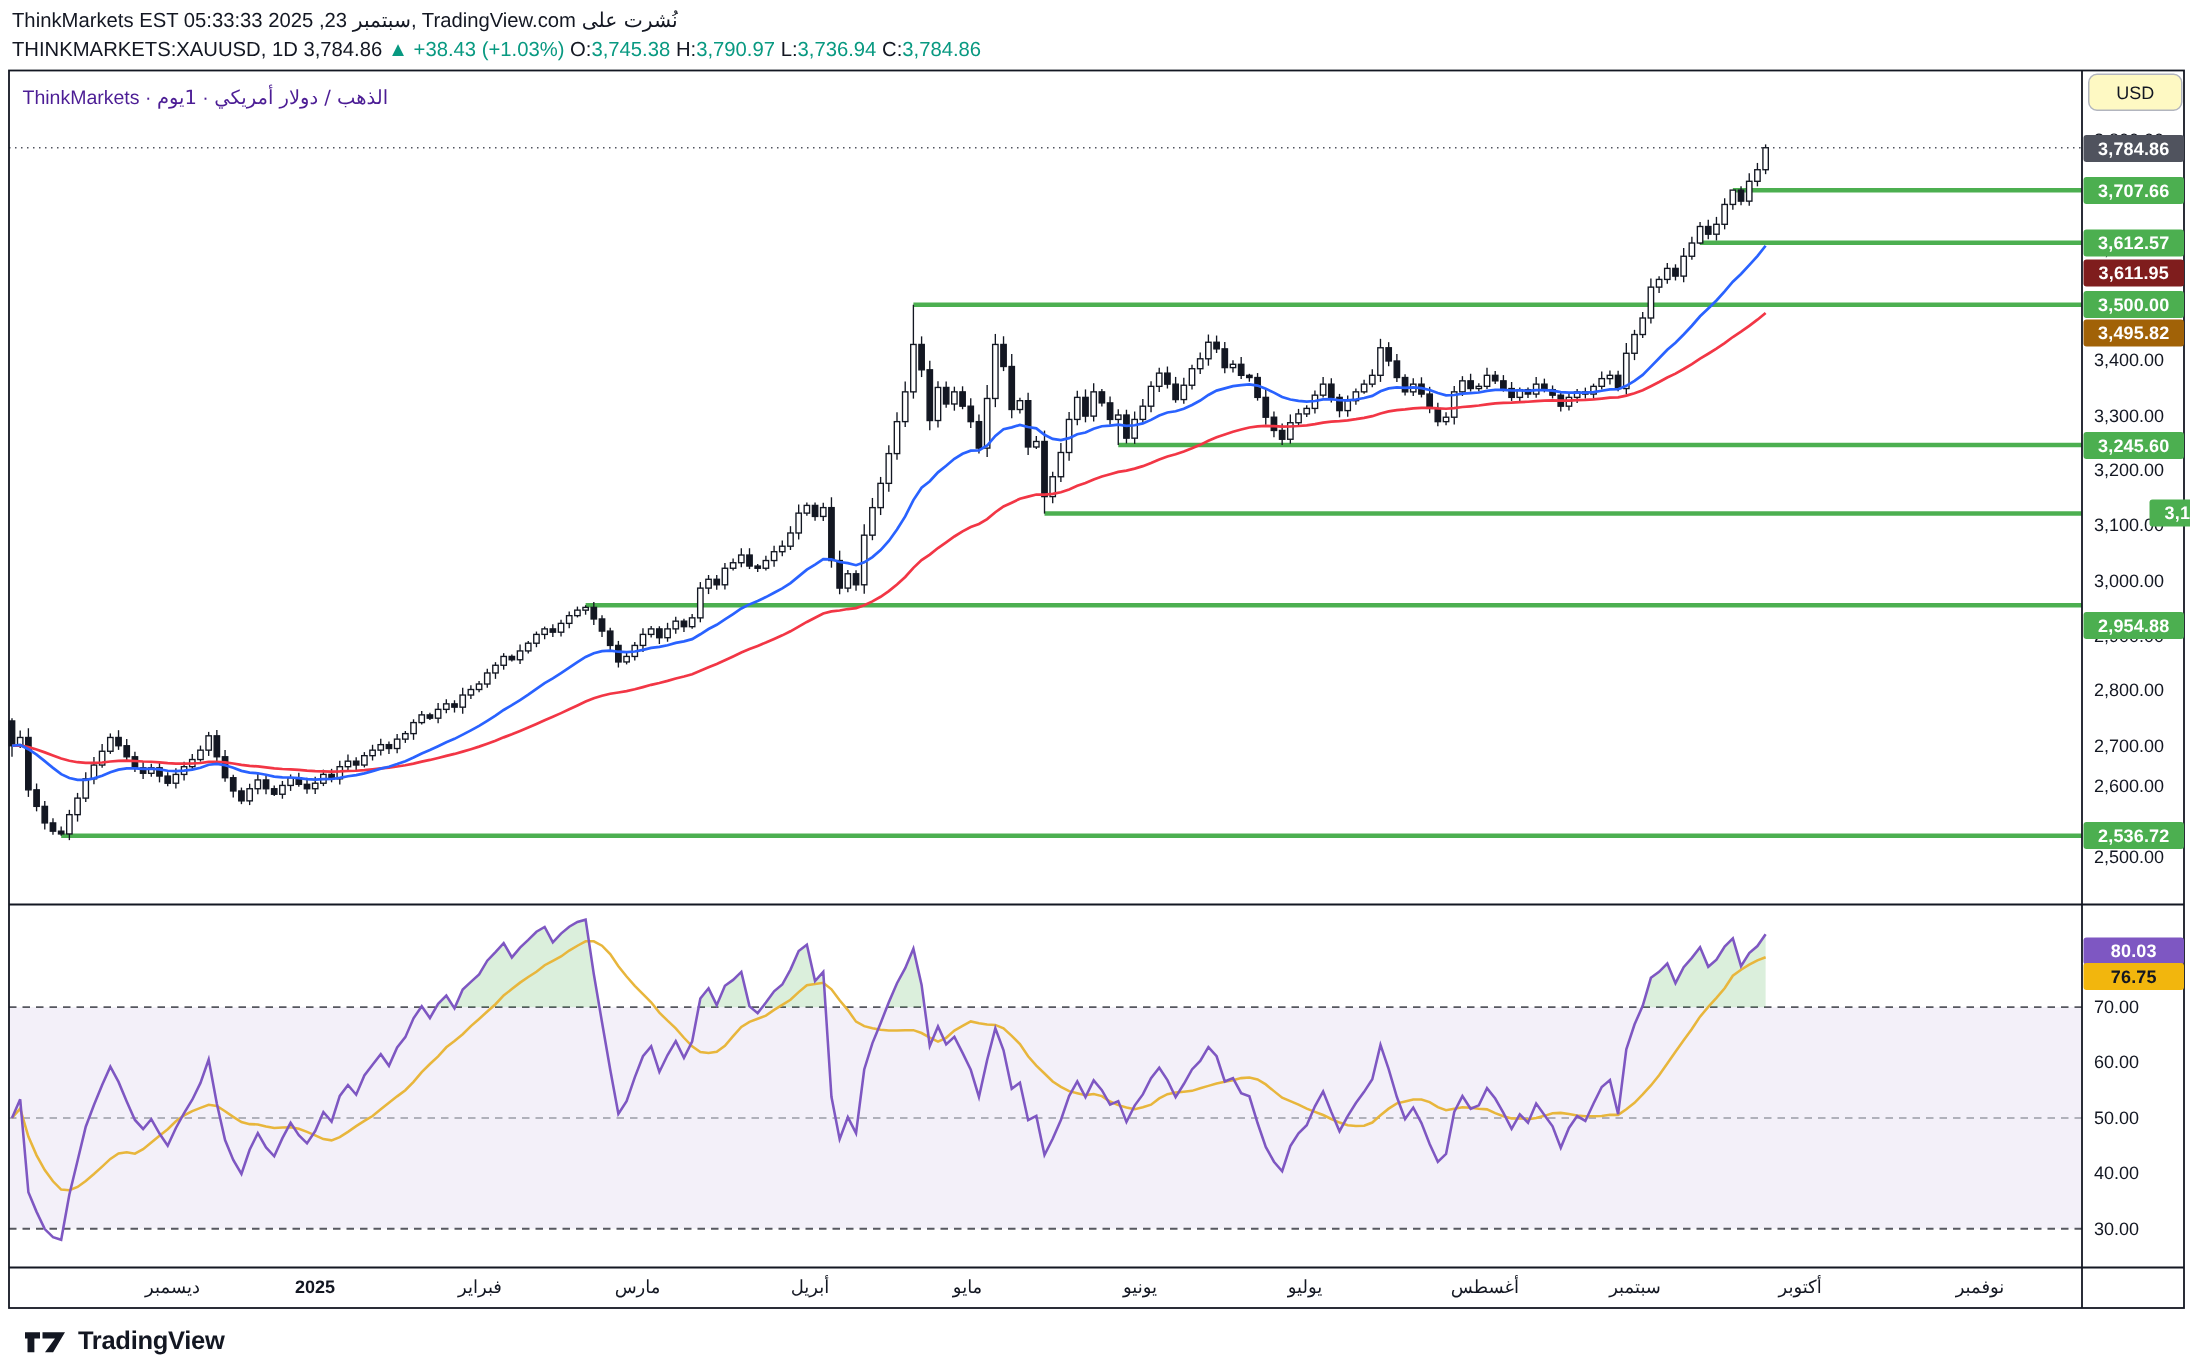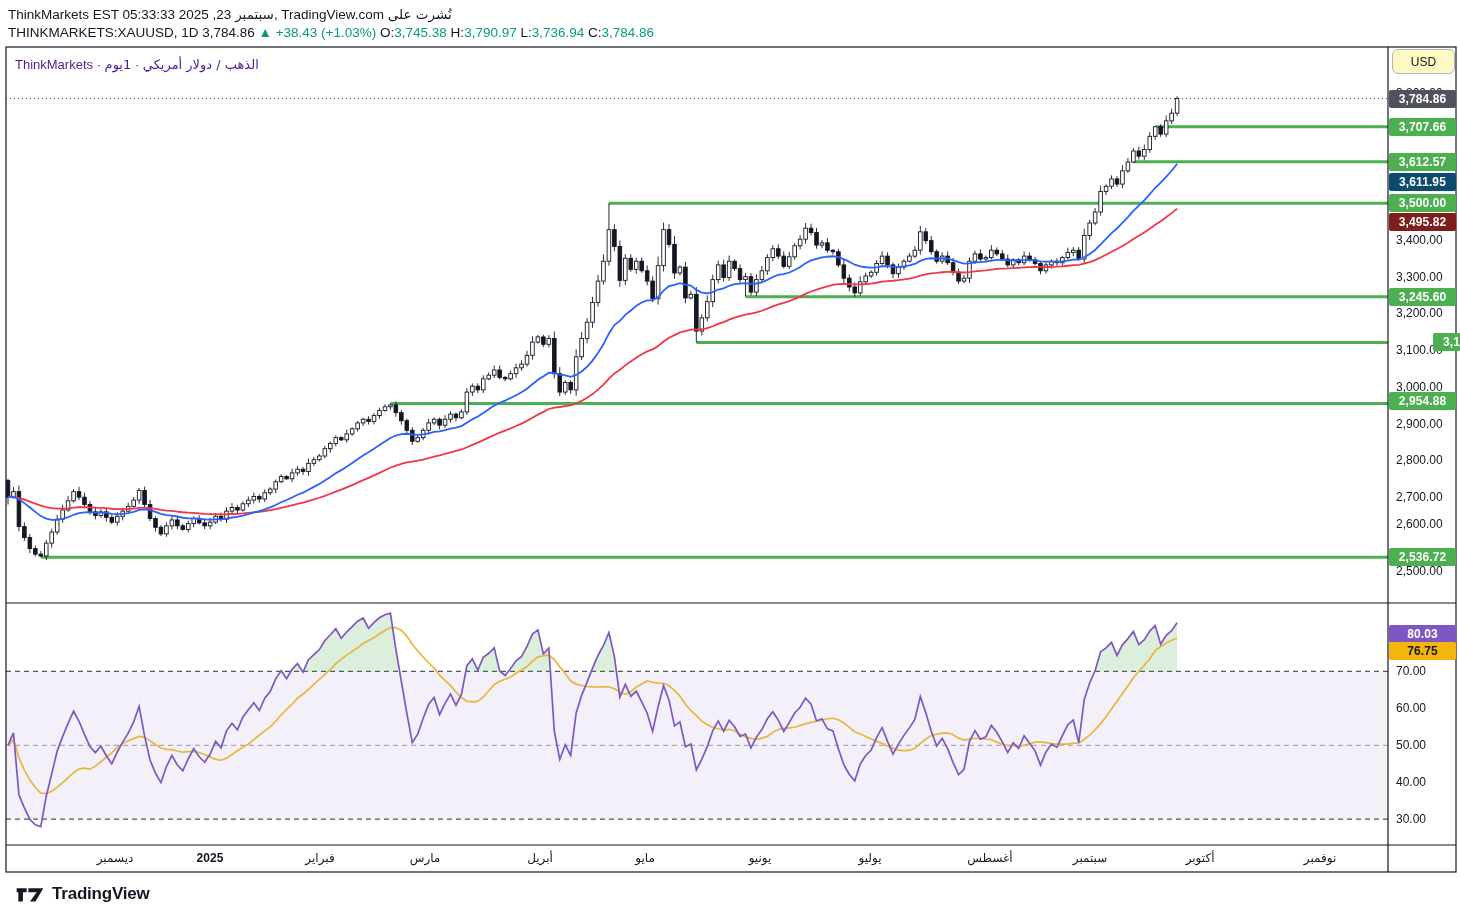--- a/index.html
+++ b/index.html
@@ -15,22 +15,22 @@
   #legend{position:absolute;left:15px;top:57px;display:flex;align-items:baseline;
           white-space:pre;font-size:13px;color:#4c1d95}
   #overlay{position:absolute;inset:0;pointer-events:none}
   .tick{position:absolute;left:1396px;width:58px;font-size:12px;color:#131722;
         transform:translateY(-50%);text-align:left}
   .plabel{position:absolute;left:1389px;width:67px;height:18px;line-height:18px;
           text-align:center;font-size:12px;font-weight:600;color:#fff;border-radius:2px;
           transform:translateY(-50%);letter-spacing:.1px}
   .lab-current{background:#50535e}
   .lab-level{background:#4caf50}
-  .lab-ma-fast{background:#0c4a6e}
-  .lab-ma-slow{background:#7f1d1d}
+  .lab-ma-fast{background:#7f1d1d}
+  .lab-ma-slow{background:#a16207}
   .lab-rsi{background:#7e57c2}
   .lab-rsi-ma{background:#f2b60d;color:#131722}
   .mlabel{position:absolute;top:851px;font-size:12px;color:#131722;transform:translateX(-50%)}
   .mlabel.year{font-weight:700}
   #usd-button{position:absolute;left:1392px;top:49px;width:61px;height:23px;
               border:1px solid #b2b5be;border-radius:6px;background:#fef9c3;
               font-size:12px;display:flex;align-items:center;justify-content:center;color:#131722}
   #price-axis,#time-axis,#plot-area{position:absolute;background:transparent}
   #price-axis{left:1389px;top:47px;width:67px;height:798px}
   #time-axis{left:6px;top:845px;width:1382px;height:27px}
@@ -554,21 +554,21 @@
     <div class="tick" style="top: 782.23px;">40.00</div>
     <div class="tick" style="top: 819.15px;">30.00</div>
     <div class="plabel lab-current" style="top: 98.5px;">3,784.86</div>
     <div class="plabel lab-level" style="top: 126.87px;">3,707.66</div>
     <div class="plabel lab-level" style="top: 161.81px;">3,612.57</div>
     <div class="plabel lab-ma-fast" style="top: 182px;">3,611.95</div>
     <div class="plabel lab-level" style="top: 203.18px;">3,500.00</div>
     <div class="plabel lab-ma-slow" style="top: 222px;">3,495.82</div>
     <div class="plabel lab-level" style="top: 296.67px;">3,245.60</div>
     <div class="plabel lab-level" style="top: 342.41px; margin-left: 44px;">3,121.11</div>
-    <div class="plabel lab-level" style="top: 401px;">2,954.88</div>
+    <div class="plabel lab-level" style="top: 417px;">2,954.88</div>
     <div class="plabel lab-level" style="top: 557.17px;">2,536.72</div>
     <div class="plabel lab-rsi" style="top: 634px;">80.03</div>
     <div class="plabel lab-rsi-ma" style="top: 651px;">76.75</div>
     <div class="mlabel arabic" style="left: 115.04px;">ديسمبر</div>
     <div class="mlabel year" style="left: 209.98px;">2025</div>
     <div class="mlabel arabic" style="left: 319.99px;">فبراير</div>
     <div class="mlabel arabic" style="left: 425.02px;">مارس</div>
     <div class="mlabel arabic" style="left: 540px;">أبريل</div>
     <div class="mlabel arabic" style="left: 645.04px;">مايو</div>
     <div class="mlabel arabic" style="left: 760.02px;">يونيو</div>

